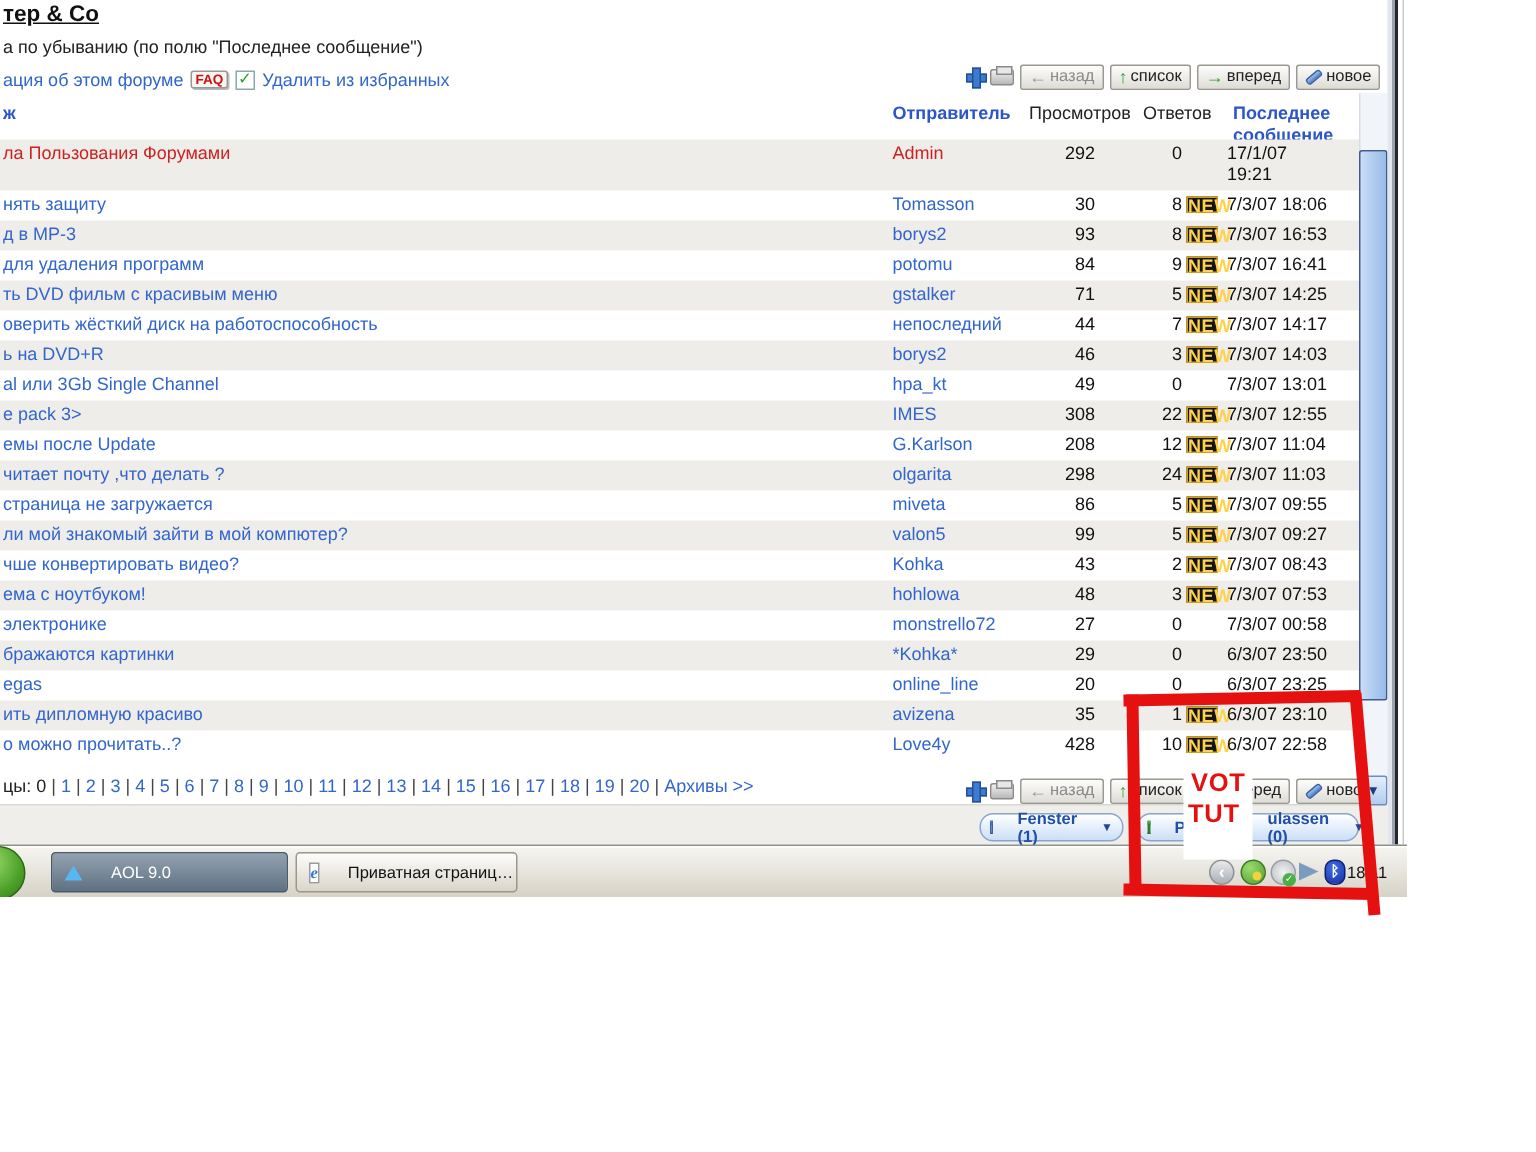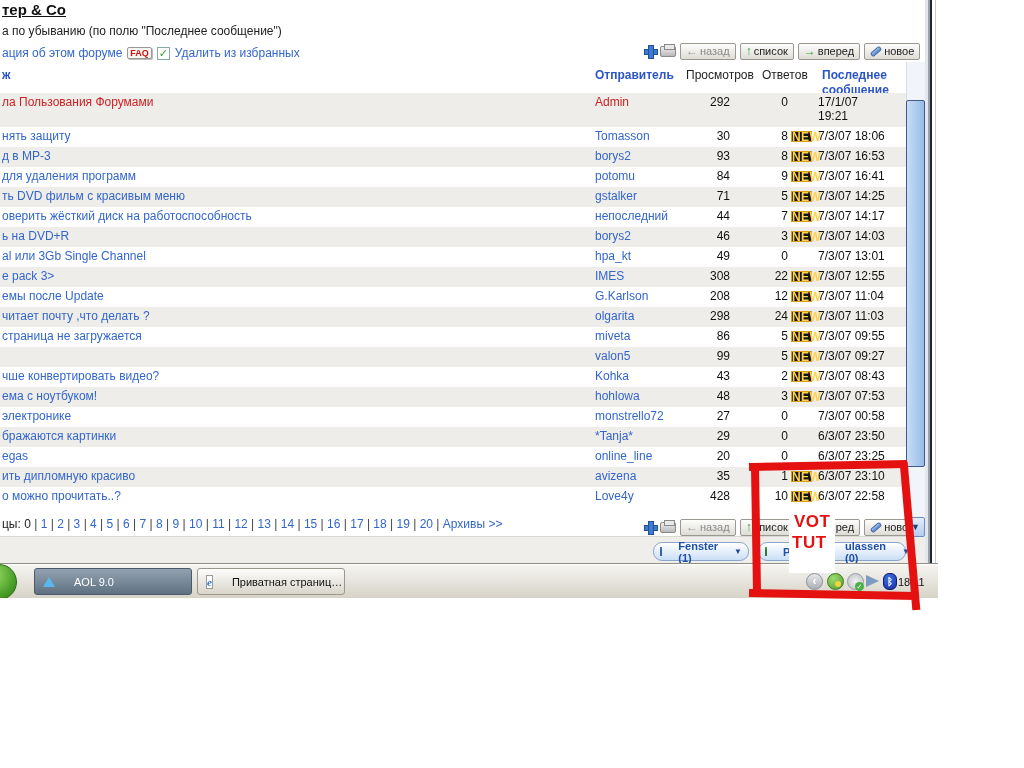--- a/index.html
+++ b/index.html
@@ -271,20 +271,21 @@
         </div>
         <div class="row" style="height: 20px;">
           <span class="topic-link">страница не загружается</span>
           <span class="author-link">miveta</span>
           <span class="views-count">86</span>
           <span class="replies-count">5</span>
           <span class="new-badge">NEW</span>
           <span class="post-date">7/3/07 09:55</span>
         </div>
         <div class="row shaded" style="height: 20px;">
+          <span class="topic-link">ли мой знакомый зайти в мой компютер?</span>
           <span class="author-link">valon5</span>
           <span class="views-count">99</span>
           <span class="replies-count">5</span>
           <span class="new-badge">NEW</span>
           <span class="post-date">7/3/07 09:27</span>
         </div>
         <div class="row" style="height: 20px;">
           <span class="topic-link">чше конвертировать видео?</span>
           <span class="author-link">Kohka</span>
           <span class="views-count">43</span>
@@ -302,21 +303,21 @@
         </div>
         <div class="row" style="height: 20px;">
           <span class="topic-link">электронике</span>
           <span class="author-link">monstrello72</span>
           <span class="views-count">27</span>
           <span class="replies-count">0</span>
           <span class="post-date">7/3/07 00:58</span>
         </div>
         <div class="row shaded" style="height: 20px;">
           <span class="topic-link">бражаются картинки</span>
-          <span class="author-link">*Tanja*</span>
+          <span class="author-link">*Kohka*</span>
           <span class="views-count">29</span>
           <span class="replies-count">0</span>
           <span class="post-date">6/3/07 23:50</span>
         </div>
         <div class="row" style="height: 20px;">
           <span class="topic-link">egas</span>
           <span class="author-link">online_line</span>
           <span class="views-count">20</span>
           <span class="replies-count">0</span>
           <span class="post-date">6/3/07 23:25</span>

